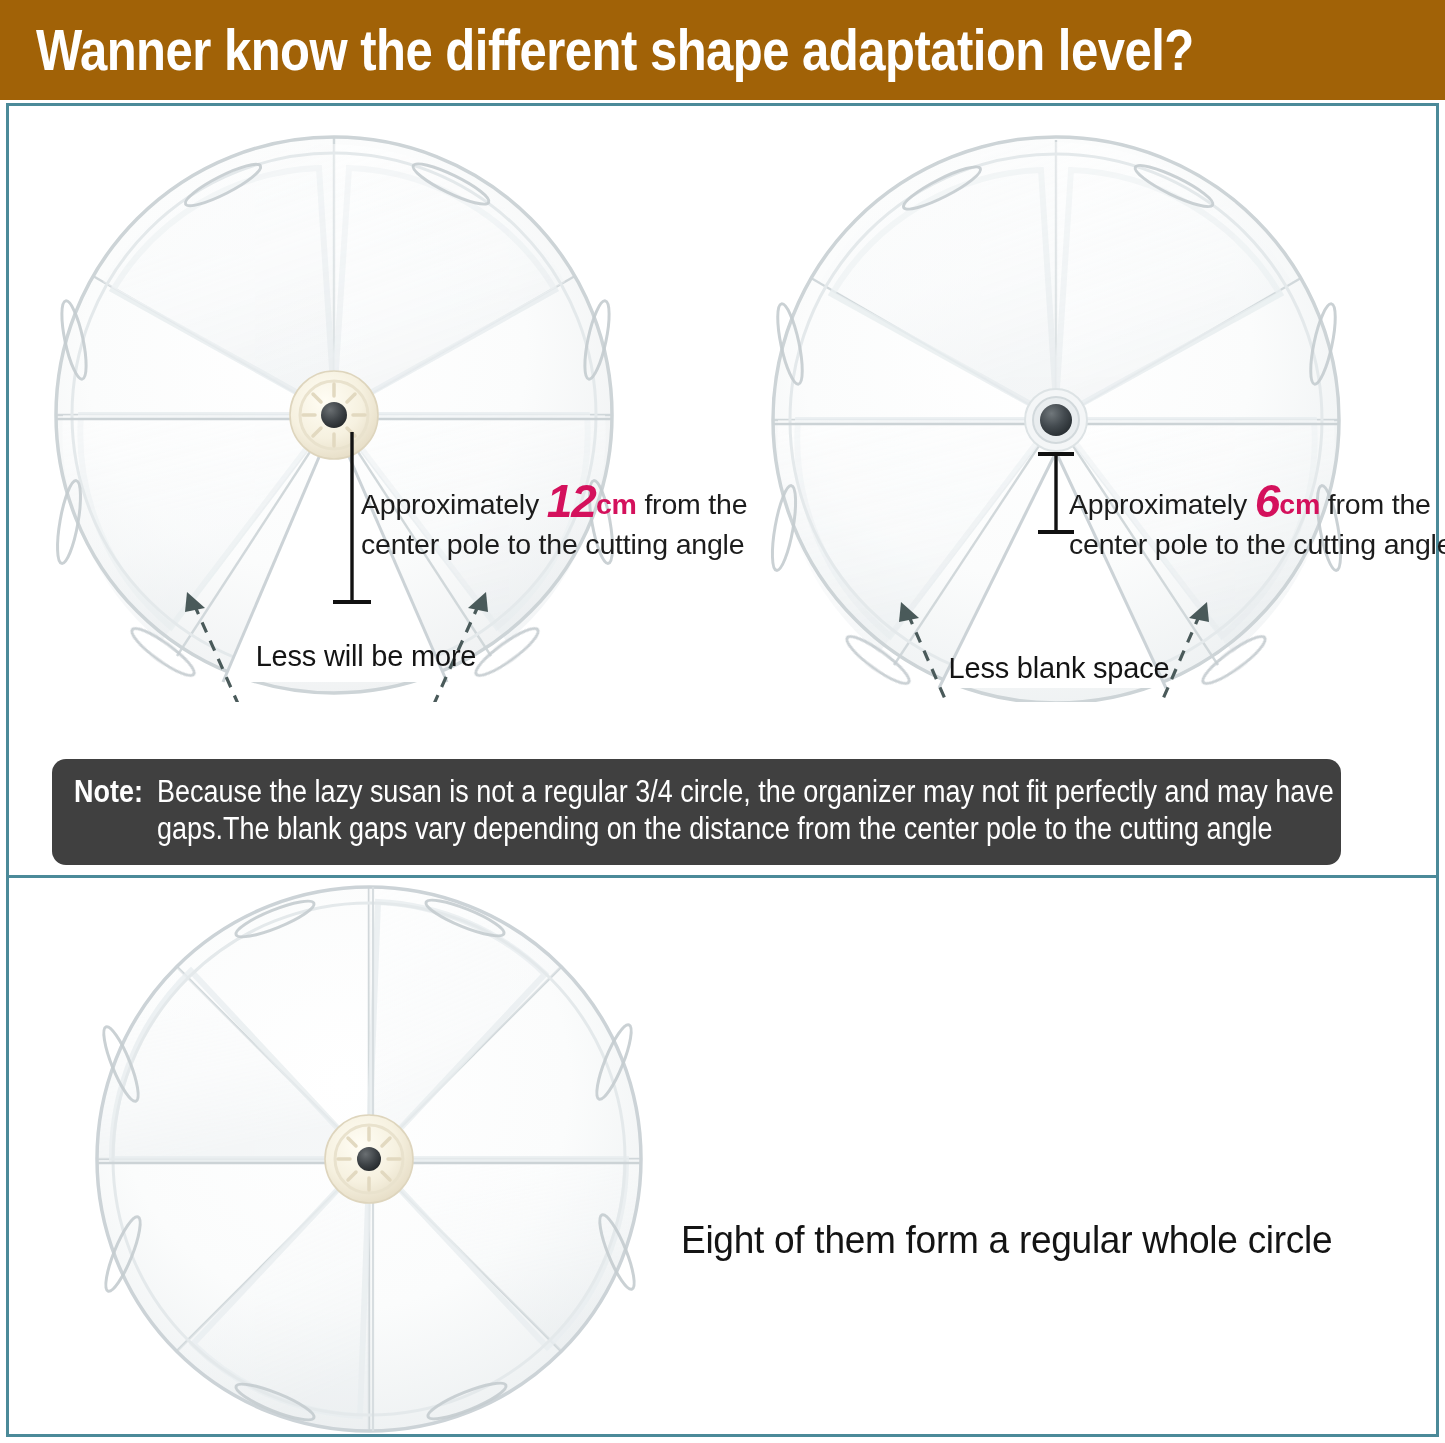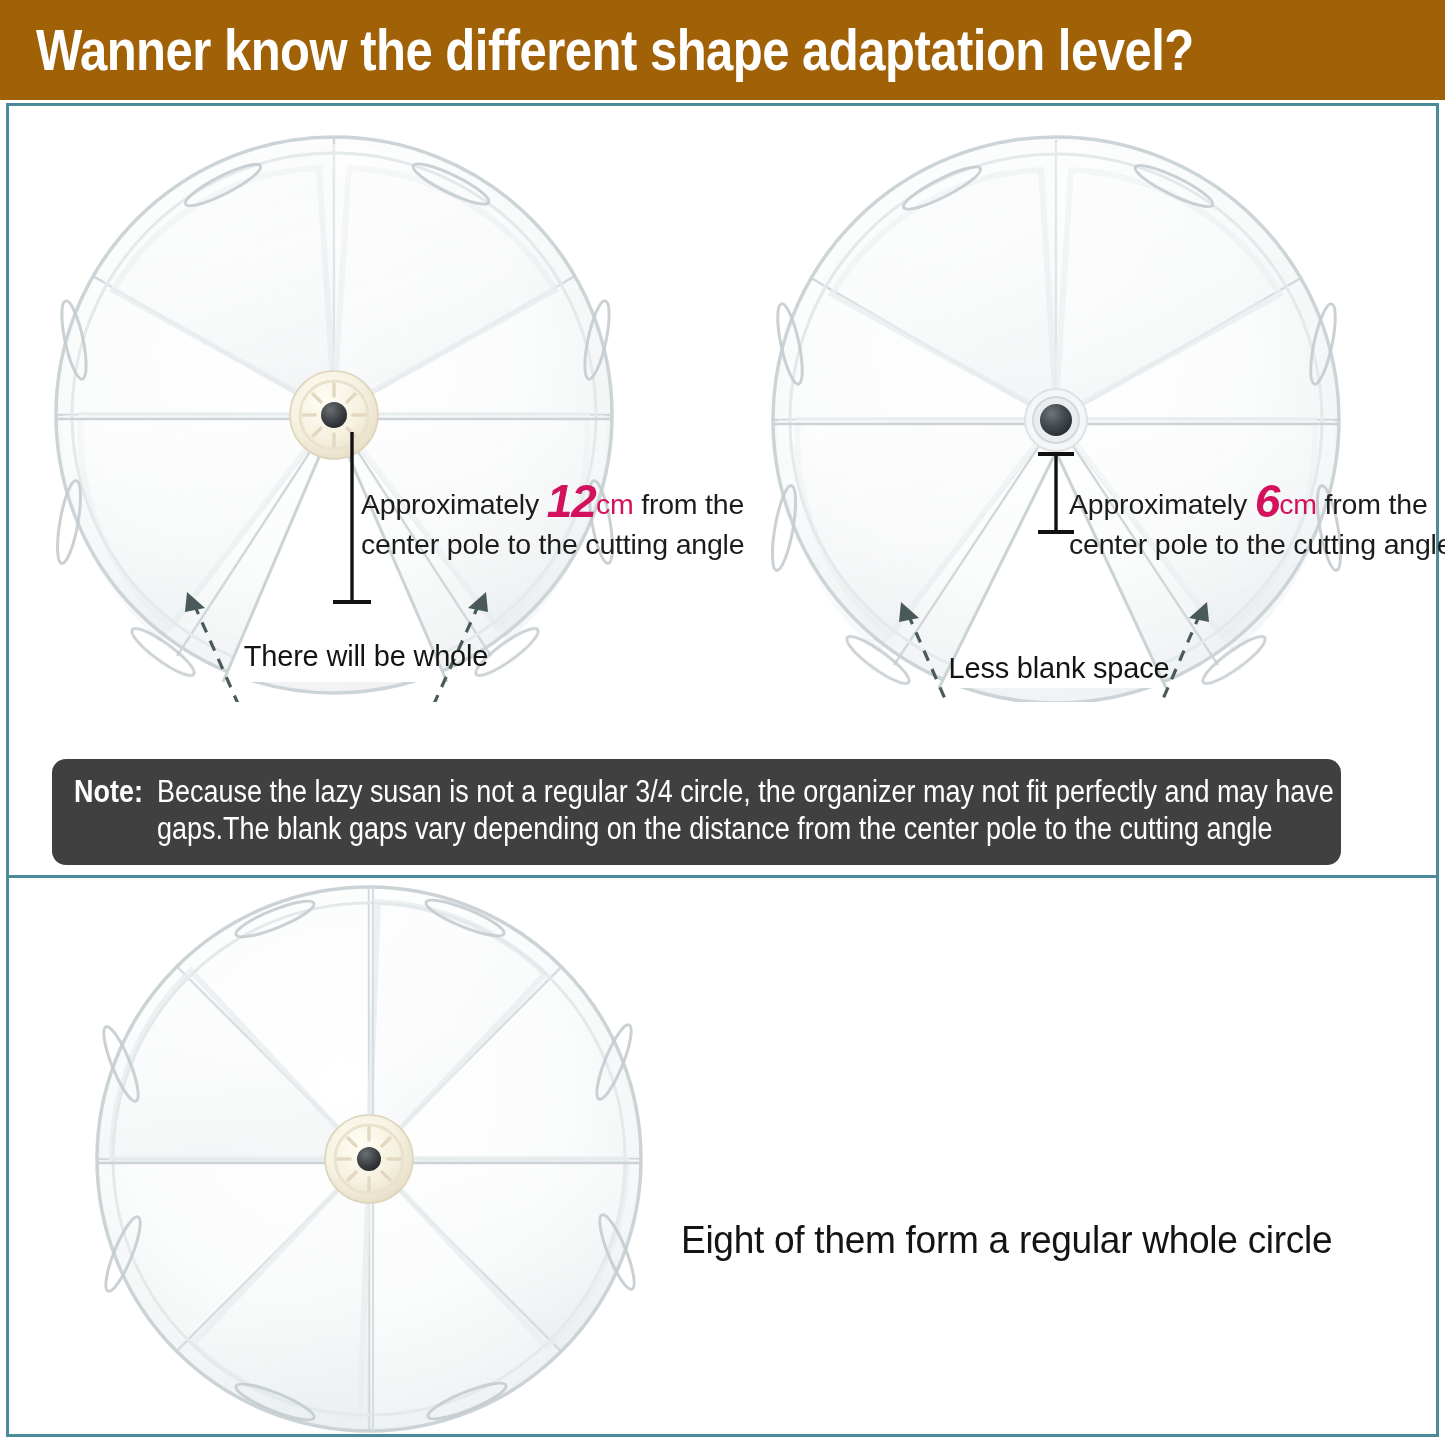--- a/index.html
+++ b/index.html
@@ -75,21 +75,21 @@
     color: #d4115c;
     font-size: 46px;
     font-weight: bold;
     font-style: italic;
     letter-spacing: -1px;
     vertical-align: -3px;
   }
   .dim-text .unit {
     color: #d4115c;
     font-size: 28.5px;
-    font-weight: normal;
+    font-weight: bold;
   }
 
   .caption {
     position: absolute;
     color: #141414;
     font-size: 29px;
     line-height: 1.16;
     text-align: center;
     letter-spacing: -0.2px;
   }
@@ -266,21 +266,21 @@
           <line x1="167" y1="482" x2="216" y2="593"></line>
           <line x1="452" y1="482" x2="402" y2="593"></line>
         </g>
         <polygon points="160,470 178,486 158,490" fill="#4a5a5a"></polygon>
         <polygon points="222,605 204,589 224,585" fill="#4a5a5a"></polygon>
         <polygon points="459,470 441,486 461,490" fill="#4a5a5a"></polygon>
         <polygon points="396,605 414,589 394,585" fill="#4a5a5a"></polygon>
       </svg>
 
       <div class="caption" style="left:167px; top:534px; width:380px;">
-        <div>There will be whole</div>
+        <div>Less will be more</div>
       </div>
 
       <div class="product" style="left:717px; top:16px;">
         <svg width="660" height="580" viewBox="0 0 660 580">
           <defs>
             <radialGradient id="plateGradB" cx="45%" cy="38%" r="72%">
               <stop offset="0%" stop-color="#ffffff"></stop>
               <stop offset="55%" stop-color="#fbfcfc"></stop>
               <stop offset="88%" stop-color="#eff2f3"></stop>
               <stop offset="100%" stop-color="#e2e6e9"></stop>

